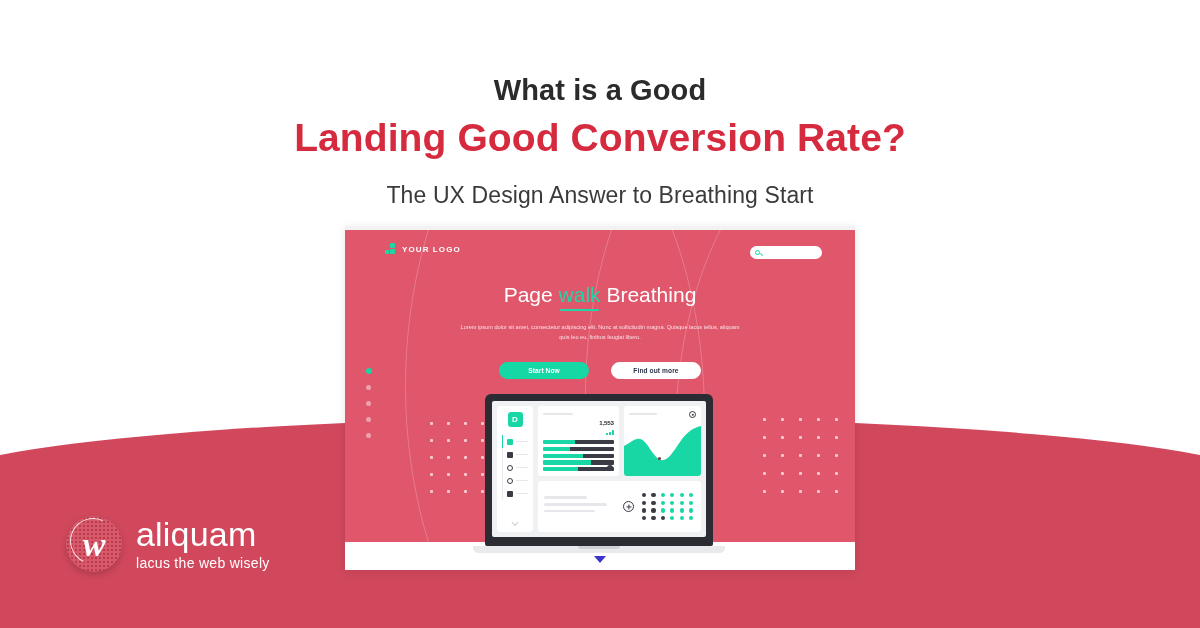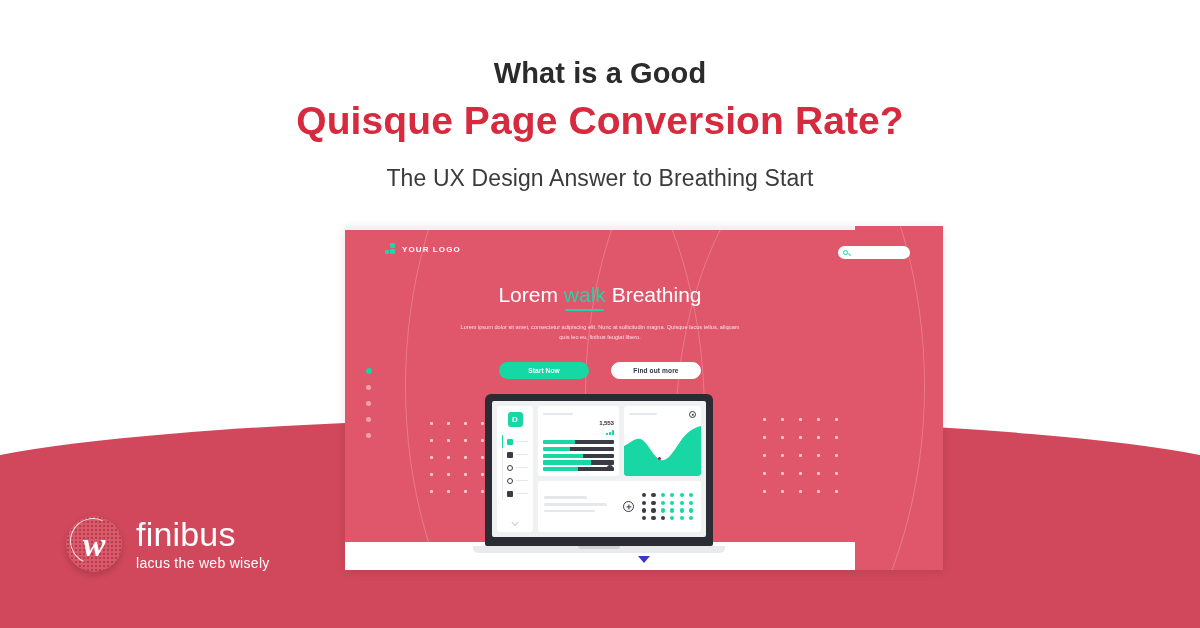--- a/index.html
+++ b/index.html
@@ -23,21 +23,21 @@
     top: 418px;
     width: 1360px;
     height: 420px;
     background: #d1485c;
     border-radius: 50% 50% 0 0 / 70px 70px 0 0;
   }
 
   
   .headline {
     position: absolute;
-    left: 0; top: 55px;
+    left: 0; top: 72px;
     width: 1200px;
     text-align: center;
     z-index: 6;
   }
   .head-line1 {
     font-size: 29px;
     font-weight: bold;
     color: #2b2b2b;
     letter-spacing: .1px;
     line-height: 1.28;
@@ -55,21 +55,21 @@
     color: #3a3a3a;
     line-height: 1.3;
     margin-top: 17px;
     letter-spacing: .1px;
   }
 
   
   .mockup {
     position: absolute;
     left: 345px; top: 226px;
-    width: 598px; height: 344px;
+    width: 510px; height: 344px;
     background: #e0566b;
     overflow: hidden;
     z-index: 5;
     box-shadow: 0 2px 10px rgba(0,0,0,.10);
   }
   
   .swoosh {
     position: absolute;
     border: 1px solid rgba(255,255,255,.22);
     border-radius: 50%;
@@ -395,21 +395,21 @@
 </style>
 </head>
 <body>
 
 <div id="banner">
 
   <div class="bottom-band"></div>
 
   <div class="headline">
     <div class="head-line1">What is a Good</div>
-    <div class="head-line2">Quisque Page Conversion Rate?</div>
+    <div class="head-line2">Landing Good Conversion Rate?</div>
     <div class="head-sub">The UX Design Answer to Breathing Start</div>
   </div>
 
   <div class="mockup">
     <div class="mk-topbar"></div>
 
     <div class="swoosh sw1"></div>
     <div class="swoosh sw2"></div>
     <div class="swoosh sw3"></div>
     <div class="swoosh sw4"></div>
@@ -421,21 +421,21 @@
           <i></i>
       </span>
       <span class="mk-logo-text">YOUR LOGO</span>
     </div>
 
     <div class="mk-search">
       <span class="mag"></span>
     </div>
 
     <div class="mk-hero-title">
-      <span>Lorem </span><span class="accent">walk</span><span> Breathing</span>
+      <span>Page </span><span class="accent">walk</span><span> Breathing</span>
     </div>
 
     <div class="mk-lorem">Lorem ipsum dolor sit amet, consectetur adipiscing elit. Nunc at sollicitudin magna. Quisque lacus tellus, aliquam quis leo eu, finibus feugiat libero.</div>
 
     <div class="mk-btns">
       <div class="mk-btn primary">Start Now</div>
       <div class="mk-btn ghost">Find out more</div>
     </div>
 
     <div class="mk-dots">
@@ -628,18 +628,18 @@
     <div class="mk-scroll"></div>
   </div>
 
   <div class="brand">
     <div class="brand-mark">
       <span class="texture"></span>
       <span class="arc"></span>
       <span class="w">w</span>
     </div>
     <div class="brand-text">
-      <span class="brand-name">finibus</span>
+      <span class="brand-name">aliquam</span>
       <span class="brand-tag">lacus the web wisely</span>
     </div>
   </div>
 
 </div>
 
 </body></html>

